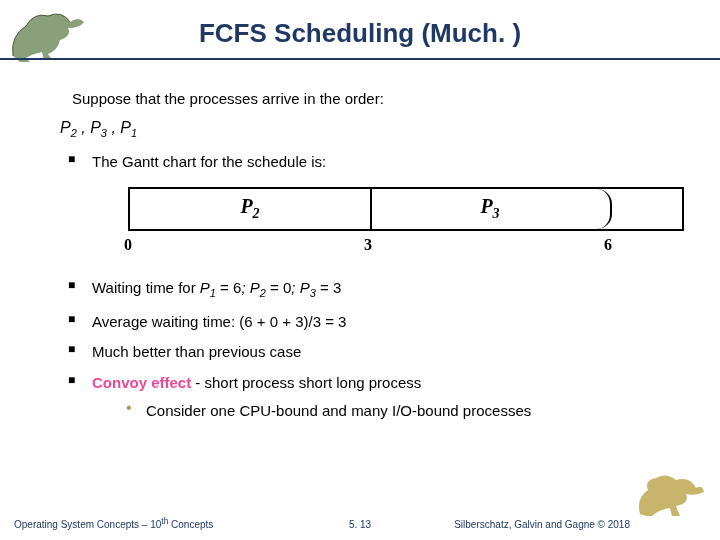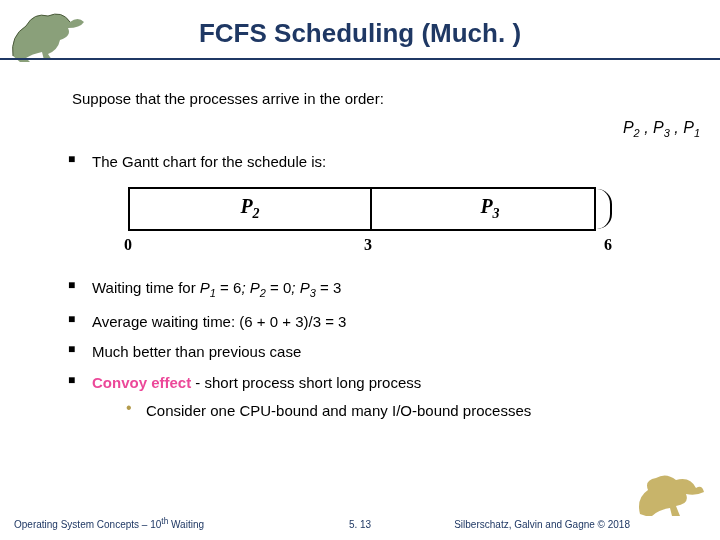--- a/index.html
+++ b/index.html
@@ -28,21 +28,21 @@
     border-top:2px solid #1f3864;
   }
   .logo-dino-tl{position:absolute;left:8px;top:6px;width:80px;height:56px;}
   .logo-dino-br{position:absolute;right:14px;bottom:22px;width:70px;height:48px;}
   .body-area{
     position:absolute;left:60px;top:88px;right:20px;
     font-size:15px;line-height:1.45;
   }
   .para{padding-left:12px;margin-bottom:6px;}
   .order-line{
-    text-align:right;font-style:italic;font-family:Arial;
+    text-align:left;font-style:italic;font-family:Arial;
     margin:2px 0 4px 0;font-size:16px;
   }
   .sub{font-style:italic;}
   .ssub{font-size:11px;vertical-align:sub;font-style:italic;}
   ul.bullets{list-style:none;margin:0;padding:0;}
   ul.bullets>li{
     position:relative;padding-left:28px;margin:9px 0 9px 4px;
   }
   ul.bullets>li::before{
     content:"\25A0";position:absolute;left:4px;top:0;color:#000;font-size:12px;
@@ -58,21 +58,21 @@
   }
   .footer{
     position:absolute;left:0;bottom:10px;width:720px;
     font-size:10px;color:#1f3864;
   }
   .footer .fl{position:absolute;left:14px;bottom:0;}
   .footer .fc{position:absolute;left:0;right:0;text-align:center;bottom:0;}
   .footer .fr{position:absolute;right:90px;bottom:0;}
   
   .gantt{position:relative;width:560px;height:64px;}
-  .gantt .bar-row{position:absolute;left:0;top:0;width:468px;height:44px;border:2px solid #000;box-sizing:border-box;}
+  .gantt .bar-row{position:absolute;left:0;top:0;width:556px;height:44px;border:2px solid #000;box-sizing:border-box;}
   .gantt .cell{position:absolute;top:0;height:40px;border-right:2px solid #000;display:flex;align-items:center;justify-content:center;font-family:"Times New Roman",serif;font-style:italic;font-weight:bold;font-size:20px;}
   .gantt .cell:last-child{border-right:none;}
   .gantt .tick{position:absolute;top:46px;font-family:"Times New Roman",serif;font-size:16px;font-weight:bold;transform:translateX(-50%);}
   .gcell-sub{font-size:14px;vertical-align:sub;}
 </style>
 </head>
 <body>
 
 <div class="slide">
 
@@ -129,19 +129,19 @@
   </div>
 
   <div class="logo-dino-br">
     <svg viewBox="0 0 70 48">
       <path d="M4 44 Q0 28 12 20 Q8 10 20 8 Q30 2 40 10 Q54 6 60 18 Q66 14 68 22 Q60 26 50 24 Q54 34 40 36 L44 46 L36 46 L34 38 Q22 40 16 46 L10 46 Z" fill="#c8b46a"></path>
     </svg>
   </div>
 
   <div class="footer">
     <div class="fl">
-      <span>Operating System Concepts – 10</span><sup>th</sup><span> Waiting</span>
+      <span>Operating System Concepts – 10</span><sup>th</sup><span> Concepts</span>
     </div>
     <div class="fc">5. 13</div>
     <div class="fr">Silberschatz, Galvin and Gagne © 2018</div>
   </div>
 
 </div>
 
 </body></html>

